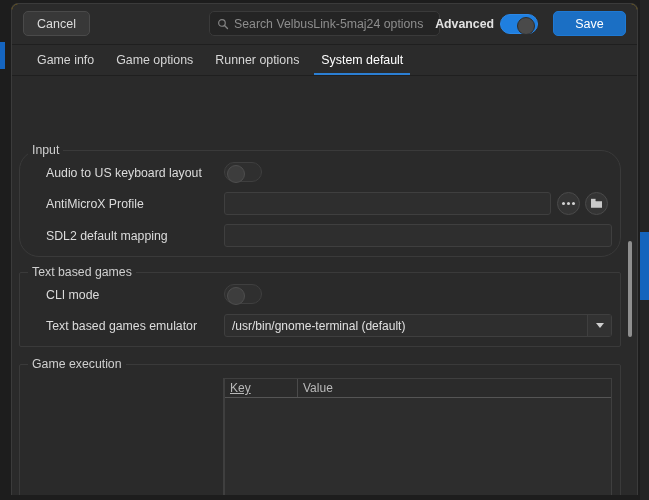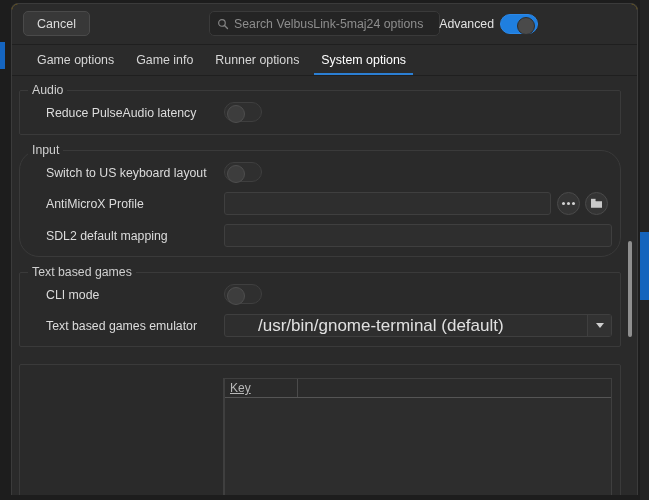--- a/index.html
+++ b/index.html
@@ -123,20 +123,21 @@
     padding: 0;
   }
   .search-input::placeholder { color: #8d8d8d; opacity: 1; }
 
   .advanced-label {
     position: absolute;
     right: 143px;
     top: 13px;
     font-size: 12.3px;
     color: #e2e2e2;
+    font-weight: bold;
   }
   .toggle {
     position: absolute;
     width: 38px;
     height: 20px;
     border-radius: 10px;
     box-sizing: border-box;
     cursor: default;
   }
   .toggle .knob {
@@ -300,25 +301,24 @@
     display: flex;
     align-items: center;
     background: #2e2e2e;
     border: 1px solid #3f3f3f;
     border-radius: 3px;
     box-sizing: border-box;
   }
   .combo .val {
     flex: 1 1 auto;
     padding-left: 7px;
-    font-size: 17px;
+    font-size: 12px;
     color: #e0e0e0;
     white-space: nowrap;
     overflow: hidden;
-    margin-left: 26px;
   }
   .combo .arrow-box {
     width: 23px;
     height: 100%;
     border-left: 1px solid #3f3f3f;
     background: #323232;
     display: flex;
     align-items: center;
     justify-content: center;
   }
@@ -383,43 +383,37 @@
       </svg>
       <input class="search-input" type="text" placeholder="Search VelbusLink-5maj24 options" style="">
     </div>
 
     <div class="advanced-label">Advanced</div>
 
     <div class="toggle on">
       <div class="knob"></div>
     </div>
 
+    <div class="btn-save">Save</div>
   </div>
 
   <div class="tabbar">
+    <div class="tab">Game info</div>
     <div class="tab">Game options</div>
-    <div class="tab">Game info</div>
     <div class="tab">Runner options</div>
-    <div class="tab active">System options</div>
+    <div class="tab active">System default</div>
   </div>
 
   <div class="body">
 
-    <div class="group" style="top:14px; height:45px;">
-      <div class="legend">Audio</div>
-      <div class="row-label" style="left:26px; top:15px;">Reduce PulseAudio latency</div>
-      <div class="toggle off" style="left:204px; top:11px;">
-        <div class="knob"></div>
-      </div>
-    </div>
 
     <div class="group" style="top:74px; height:107px;border-radius:20px;">
       <div class="legend">Input</div>
 
-      <div class="row-label" style="left:26px; top:15px;">Switch to US keyboard layout</div>
+      <div class="row-label" style="left:26px; top:15px;">Audio to US keyboard layout</div>
       <div class="toggle off" style="left:204px; top:11px;">
         <div class="knob"></div>
       </div>
 
       <div class="row-label" style="left:26px; top:46px;">AntiMicroX Profile</div>
       <input class="field" style="left: 204px; top: 41px; width: 327px; height: 23px;" value="">
 
       <div class="round-btn" style="left:537px; top:41px;">
         <span class="dots">
             <i></i>
@@ -449,26 +443,28 @@
       <div class="row-label" style="left:26px; top:46px;">Text based games emulator</div>
       <div class="combo" style="left:204px; top:41px; width:388px; height:23px;">
         <div class="val">/usr/bin/gnome-terminal (default)</div>
         <div class="arrow-box">
           <span class="caret"></span>
         </div>
       </div>
     </div>
 
     <div class="group" style="top:288px; height:185px;">
+      <div class="legend">Game execution</div>
 
       <div class="table-divider" style="left:203px; top:13px; height:172px;"></div>
 
       <div class="table" style="left:204px; top:13px; width:388px; height:172px;">
         <div class="thead">
           <div class="th key">Key</div>
+          <div class="th value">Value</div>
         </div>
         <div class="tbody"></div>
       </div>
     </div>
 
     <div class="scrollbar-track">
       <div class="scrollbar-thumb"></div>
     </div>
 
   </div>

